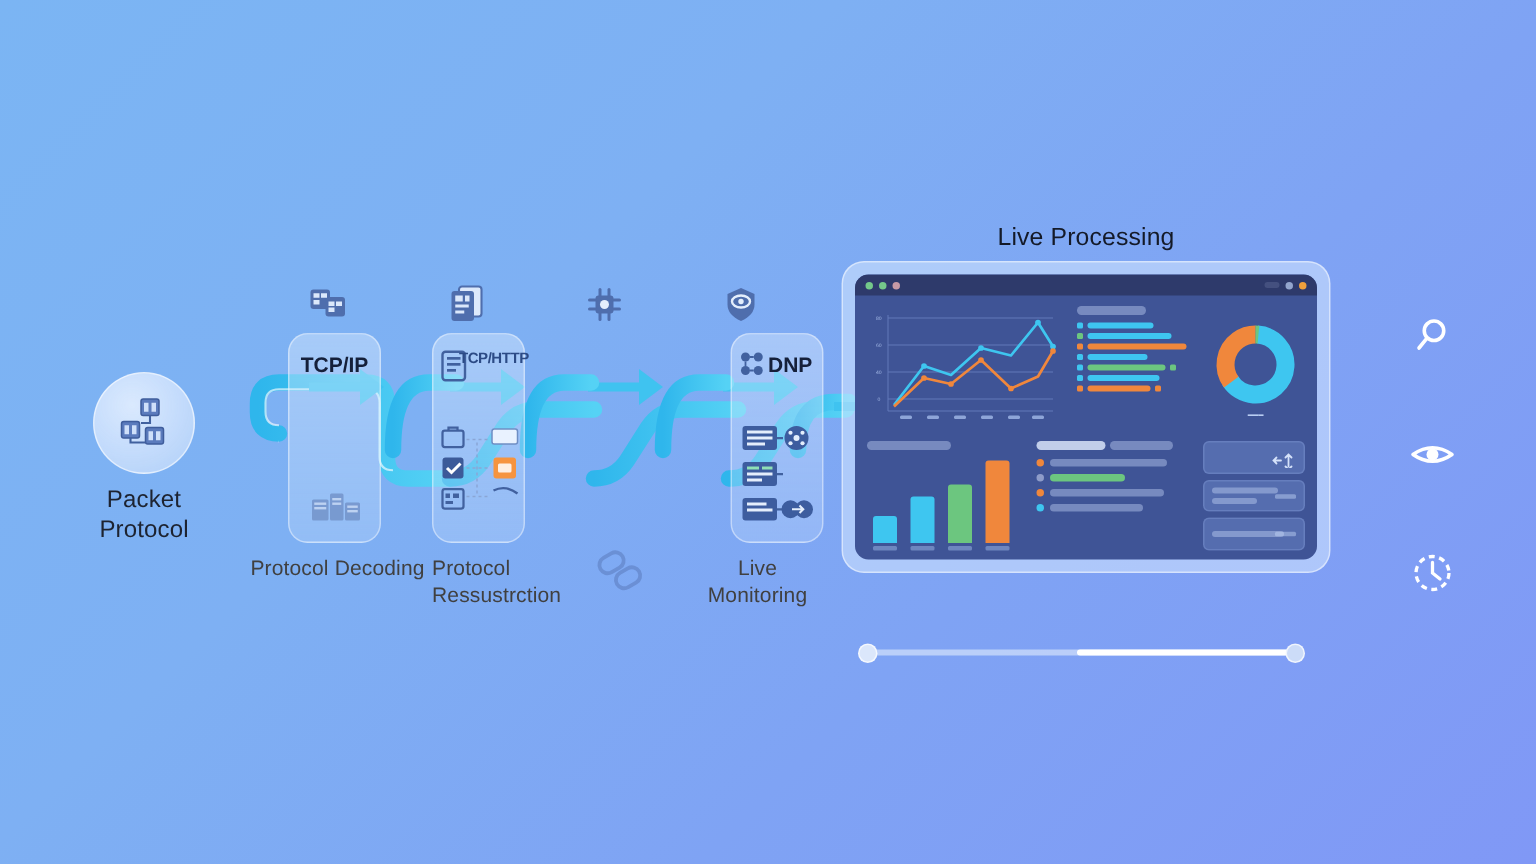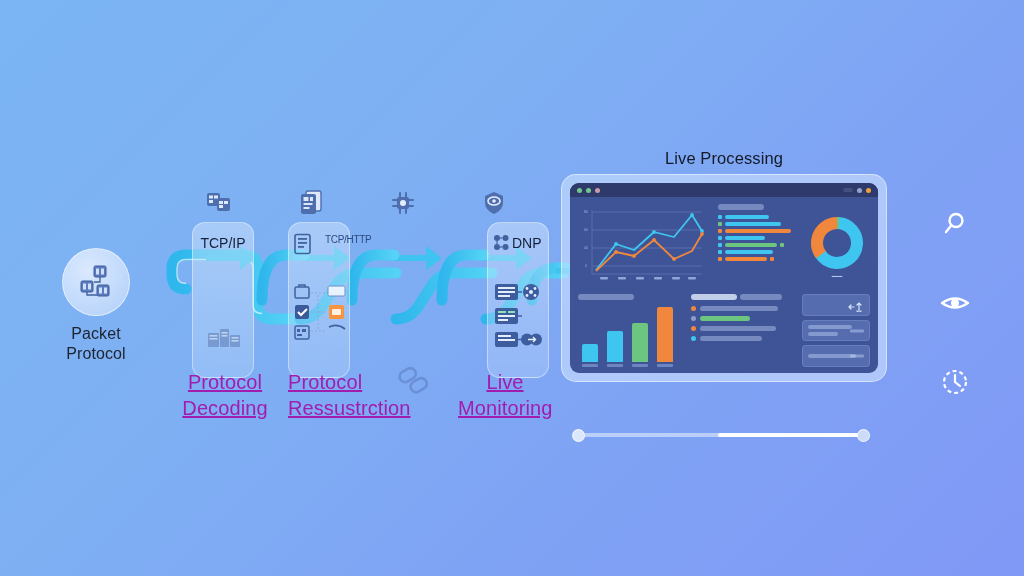--- a/index.html
+++ b/index.html
@@ -22,34 +22,35 @@
     border:1px solid rgba(255,255,255,.55);
     display:flex; align-items:center; justify-content:center;
   }
   .capture-label {
     position:absolute; left:-22px; top:76px; width:112px; text-align:center;
     font-size:16px; color:#1d2330; line-height:1.28; letter-spacing:.1px;
   }
 
   
   .card {
-    position:absolute; top:222px; width:62px; height:156px; border-radius:13px;
+    position:absolute; top:222px; width:62px; height:140px; border-radius:13px;
     background: linear-gradient(180deg, rgba(226,239,255,.42), rgba(206,228,255,.26));
     border:1px solid rgba(255,255,255,.42);
+    font-weight:bold;
   }
   .card-title {
     position:absolute; top:12px; left:0; width:100%; text-align:center;
     font-size:14px; color:#15203a; white-space:nowrap;
   }
-  .card-title.with-icon { text-align:left; padding-left:36px; }
+  .card-title.with-icon { text-align:left; padding-left:17px; }
   .card-head-icon { position:absolute; left:5px; top:10px; }
   .float-icon { position:absolute; }
   .stage-label {
-    position:absolute; font-size:20px; color:#a21caf; line-height:1.28;
-    text-align:center; letter-spacing:.1px;text-decoration:underline;
+    position:absolute; font-size:14px; color:#404040; line-height:1.28;
+    text-align:center; letter-spacing:.1px;
   }
 
   .glyph-row { position:absolute; left:6px; display:flex; align-items:center; gap:3px; }
 
   
   .monitor-title {
     position:absolute; left:561px; top:149px; width:326px; text-align:center;
     font-size:16.5px; color:#141a28; letter-spacing:.1px;
   }
   .window-frame {

